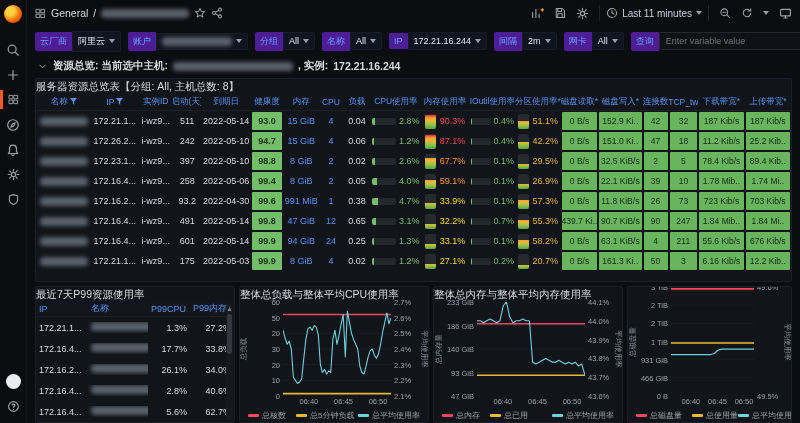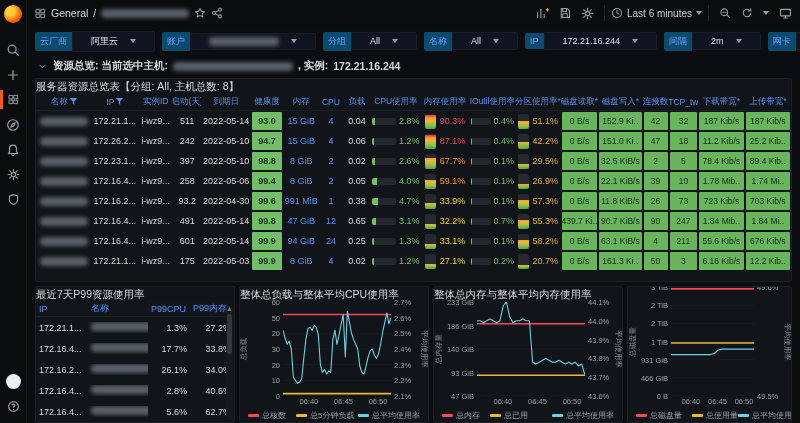--- a/index.html
+++ b/index.html
@@ -22,23 +22,23 @@
   .main{flex:1;display:flex;flex-direction:column;min-width:0;}
   .topnav{height:26px;display:flex;align-items:center;padding:0 8px;background:#0b0c0e;gap:6px;}
   .crumb{display:flex;align-items:center;gap:5px;color:#d8d9da;font-size:10.5px;}
   .blurpill{height:9px;border-radius:4px;background:#5a6069;filter:blur(2px);display:inline-block;}
   .nav-right{margin-left:auto;display:flex;align-items:center;gap:10px;color:#9aa0a6;}
   .timebox{display:flex;align-items:center;gap:4px;padding:2px 6px;border-left:1px solid #22262b;border-right:1px solid #22262b;color:#c7d0d9;cursor:pointer;}
   .caret{width:0;height:0;border-left:3px solid transparent;border-right:3px solid transparent;border-top:4px solid #9aa0a6;display:inline-block;}
   
   .toolbar{height:30px;display:flex;align-items:center;gap:7px;padding:0 8px;background:#0c0d10;}
   .chip{display:flex;align-items:center;}
-  .chip-label{background:#0c4a6e;color:#6e9fff;font-size:9px;padding:3px 5px;border-radius:2px 0 0 2px;white-space:nowrap;cursor:default;}
-  .chip-val{background:#101420;color:#e3e6ea;font-size:9px;padding:3px 18px;border-radius:0 2px 2px 0;
-            display:flex;align-items:center;gap:12px;white-space:nowrap;cursor:pointer;border:1px solid #181c26;}
+  .chip-label{background:#4c1d95;color:#6e9fff;font-size:9px;padding:3px 5px;border-radius:2px 0 0 2px;white-space:nowrap;cursor:default;}
+  .chip-val{background:#101420;color:#e3e6ea;font-size:9px;padding:3px 5px;border-radius:0 2px 2px 0;
+            display:flex;align-items:center;gap:4px;white-space:nowrap;cursor:pointer;border:1px solid #181c26;}
   .chip-input{background:#0f1115;border:1px solid #25292f;color:#7b828a;font-size:9px;padding:3px 6px;width:130px;
               font-family:"Liberation Sans",sans-serif;border-radius:2px;}
   
   .sectionrow{height:20px;display:flex;align-items:center;gap:5px;padding:0 10px;font-size:10.5px;color:#d8d9da;font-weight:bold;}
   .sectionrow .ip{font-weight:bold;}
   
   .content{flex:1;padding:0 8px;display:flex;flex-direction:column;min-height:0;}
   .panel{background:#111419;border:1px solid #1c2026;border-radius:2px;}
   .ptitle{height:15px;line-height:15px;text-align:left;color:#d8d9da;font-size:10.5px;
           overflow:hidden;white-space:nowrap;text-overflow:ellipsis;cursor:pointer;}
@@ -216,21 +216,21 @@
               <path d="M8 1.5v2.3M8 12.2v2.3M1.5 8h2.3M12.2 8h2.3M3.4 3.4l1.6 1.6M11 11l1.6 1.6M12.6 3.4L11 5M5 11l-1.6 1.6"></path>
             </svg>
           </i>
         <span class="timebox">
           <i class="ic" id="ic-clock">
               <svg width="12" height="12" viewBox="0 0 16 16" fill="none" stroke="#9aa0a6" stroke-width="1.4" stroke-linecap="round" stroke-linejoin="round">
                 <circle cx="8" cy="8" r="6"></circle>
                 <path d="M8 4.5V8l2.5 1.5"></path>
               </svg>
             </i>
-          <span>Last 6 minutes</span>
+          <span>Last 11 minutes</span>
           <span class="caret"></span>
         </span>
         <i class="ic" id="ic-zoomout">
             <svg width="12" height="12" viewBox="0 0 16 16" fill="none" stroke="#9aa0a6" stroke-width="1.4" stroke-linecap="round" stroke-linejoin="round">
               <circle cx="7" cy="7" r="4.5"></circle>
               <path d="M10.5 10.5L14 14M5 7h4"></path>
             </svg>
           </i>
         <i class="ic" id="ic-refresh">
             <svg width="12" height="12" viewBox="0 0 16 16" fill="none" stroke="#9aa0a6" stroke-width="1.4" stroke-linecap="round" stroke-linejoin="round">

